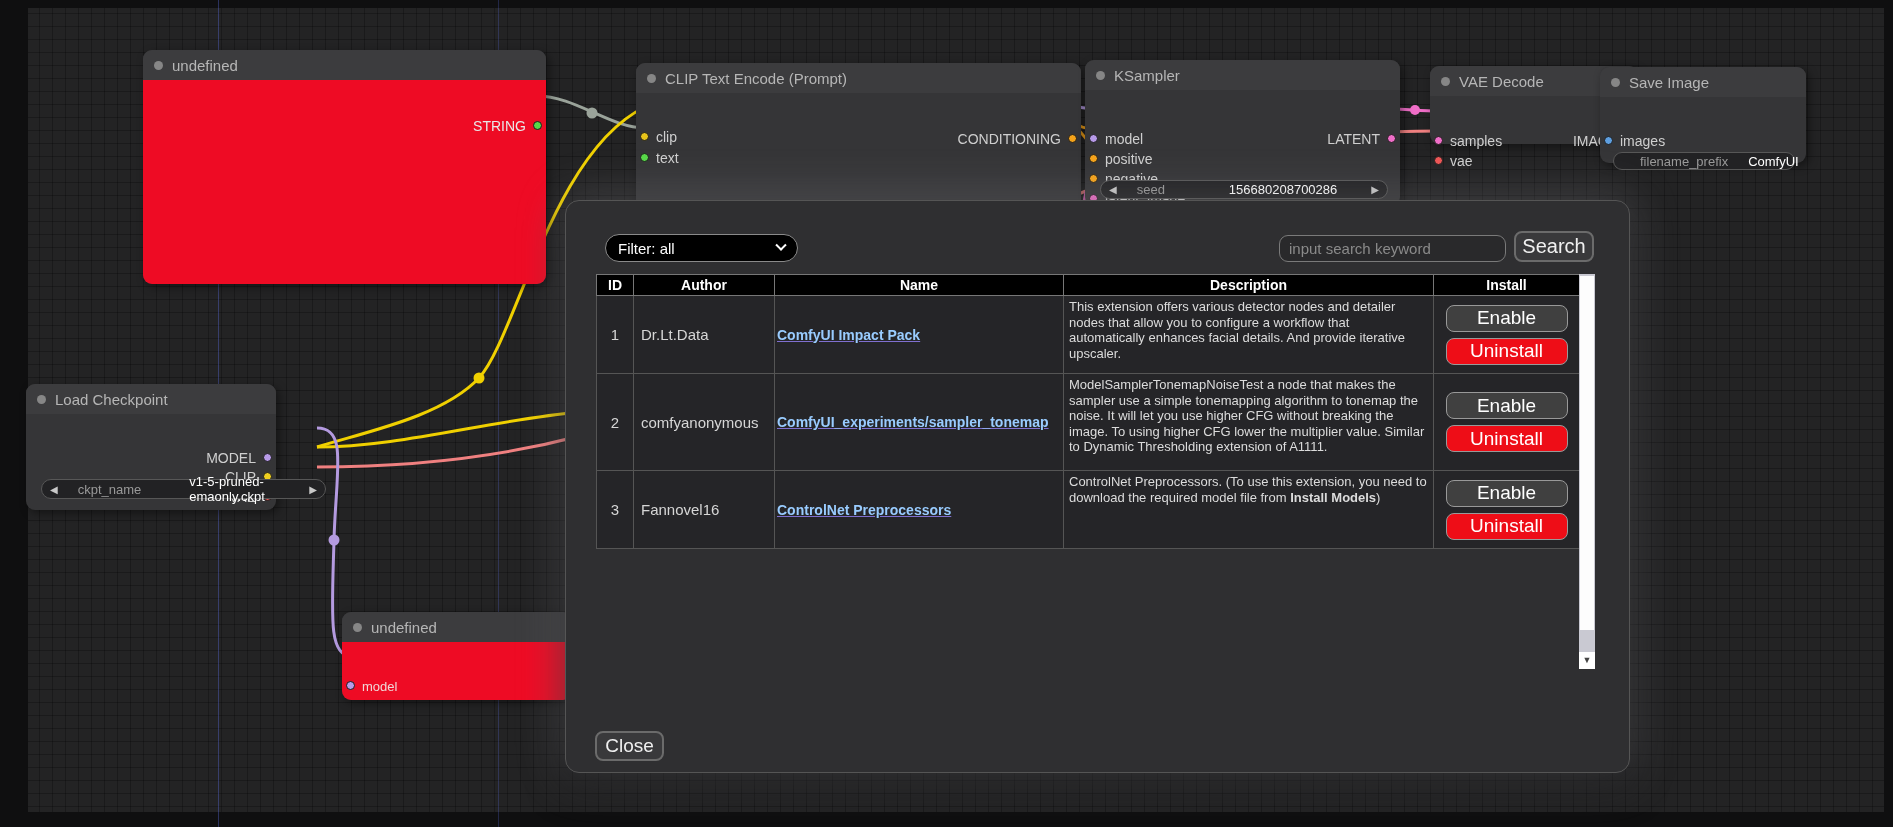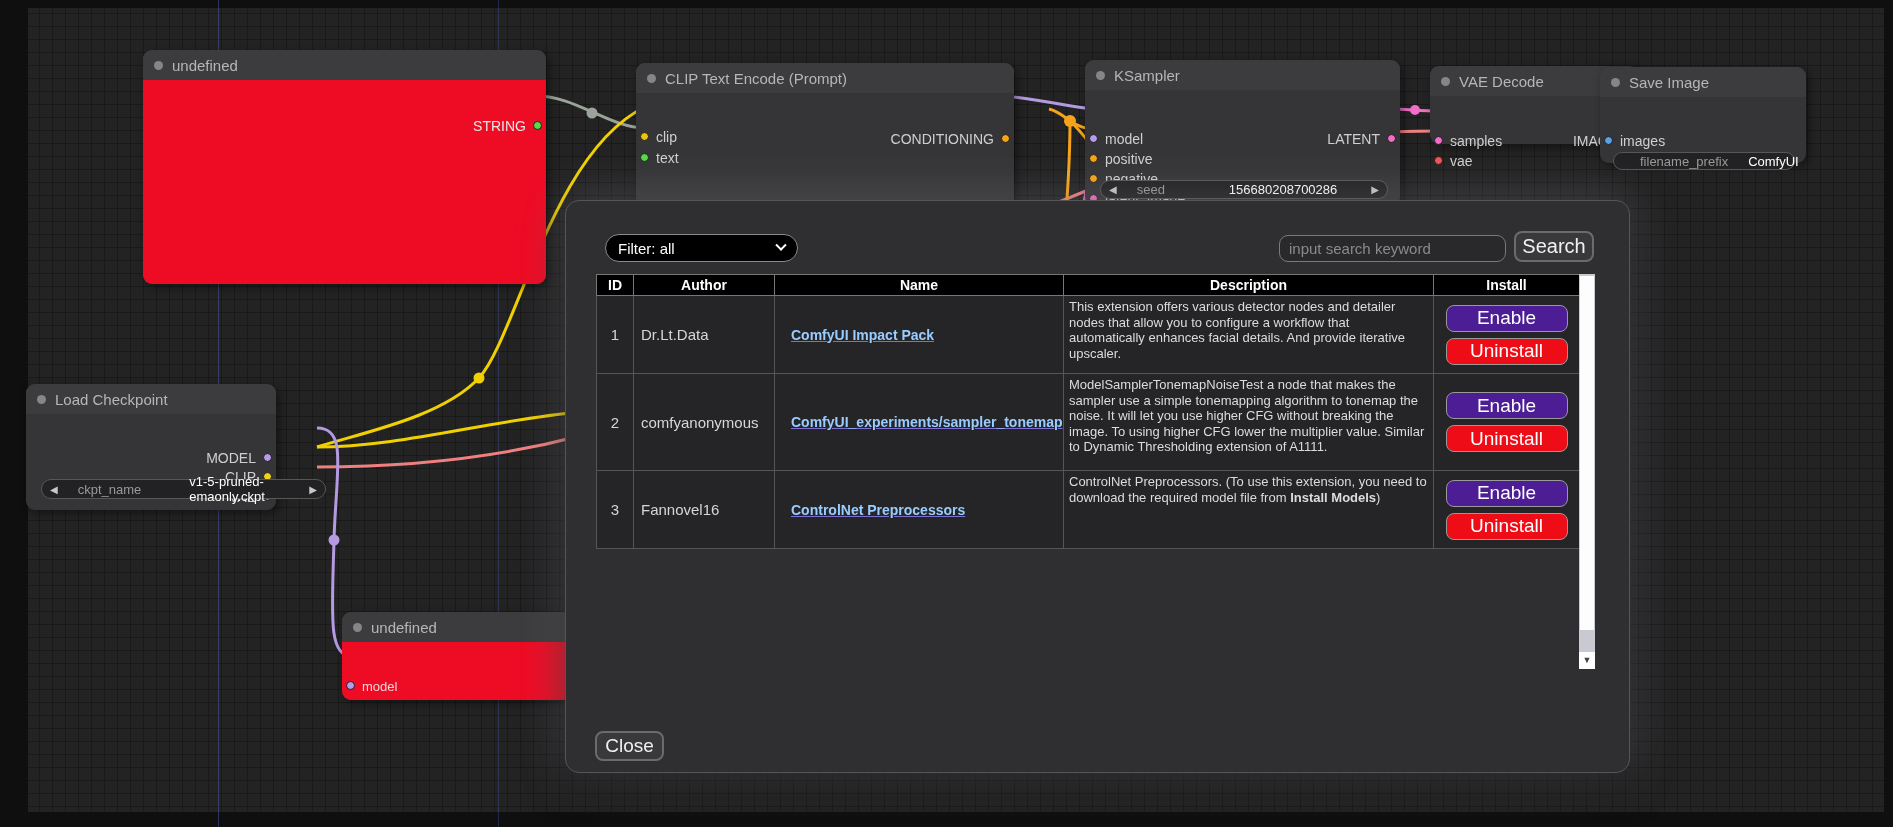--- a/index.html
+++ b/index.html
@@ -59,28 +59,28 @@
   #close-btn { position:absolute; left:29px; top:530px; width:69px; height:30px;
             background:#39393b; border:2px solid #6b6b6b; border-radius:8px; color:#f0f0f0;
             font-size:19px; font-family:inherit; cursor:pointer; }
   #scrollwrap { position:absolute; left:30px; top:73px; width:999px; height:395px; }
   table { border-collapse:collapse; table-layout:fixed; width:983px; }
   th { background:#000; color:#fff; font-size:14px; font-weight:bold; height:21px;
        border:1px solid #777; }
   td { background:#252528; border:1px solid #555; vertical-align:middle; font-size:15px; color:#d6d6d6; }
   td.c-id { text-align:center; }
   td.c-author { padding-left:7px; }
-  td.c-name { padding-left:16px; font-weight:bold; font-size:14px; }
+  td.c-name { padding-left:2px; font-weight:bold; font-size:14px; }
   td.c-name span { color:#99ccff; text-decoration:underline; text-decoration-color:#7f6fd0; cursor:pointer; }
   td.c-desc { font-size:13px; line-height:15.5px; color:#dcdcdc; padding:3px 5px; vertical-align:top; }
   tr.r1 { height:78px; } tr.r2 { height:97px; } tr.r3 { height:78px; }
   .btncol { display:flex; flex-direction:column; align-items:center; gap:6px; }
   .btncol button { width:122px; height:27px; border-radius:8px; border:1px solid #999;
        color:#fff; font-size:19px; font-family:inherit; cursor:pointer; }
-  .btn-enable { background:#4c1d95; }
+  .btn-enable { background:#404040; }
   .btn-uninstall { background:#ee0d17; }
   #scrollbar { position:absolute; right:0; top:0; width:16px; height:395px; background:#c9c9d2; }
   #scroll-thumb { position:absolute; left:1px; right:1px; top:2px; height:354px; background:#fdfdfd; }
   #scroll-down { position:absolute; left:0; right:0; bottom:0; height:17px; background:#fff;
        color:#444; font-size:9px; text-align:center; line-height:17px; }
 </style>
 </head>
 <body>
 
 <div class="band" style="left:0;top:0;width:28px;height:827px"></div>
@@ -131,21 +131,21 @@
     <span class="ntitle">undefined</span>
   </div>
   <div class="nbody red">
     <div class="slot out" style="top:39px">
       <span class="slabel" style="color:#e8e8e8">STRING</span>
       <span class="sdot" style="background:#57d948"></span>
     </div>
   </div>
 </div>
 
-<div class="node" style="left:636px;top:63px;width:378px;height:150px">
+<div class="node" style="left:636px;top:63px;width:445px;height:150px">
   <div class="nhead">
     <span class="ndot"></span>
     <span class="ntitle">CLIP Text Encode (Prompt)</span>
   </div>
   <div class="nbody">
     <div class="slot in" style="top:37px">
       <span class="sdot" style="background:#e8c41a"></span>
       <span class="slabel">clip</span>
     </div>
     <div class="slot in" style="top:58px">

